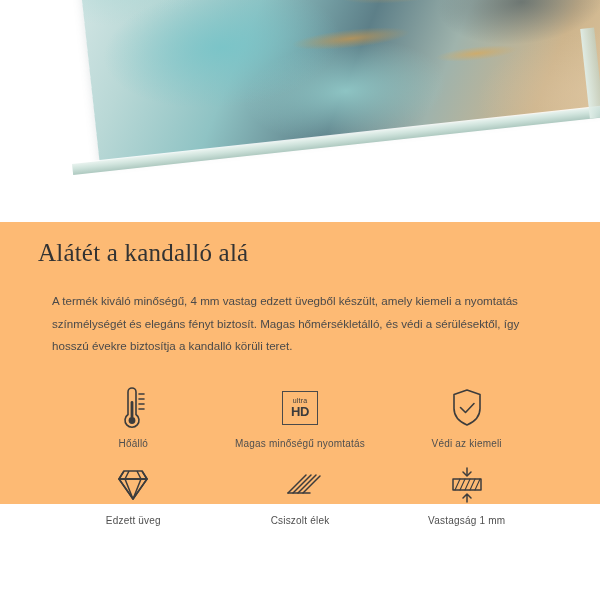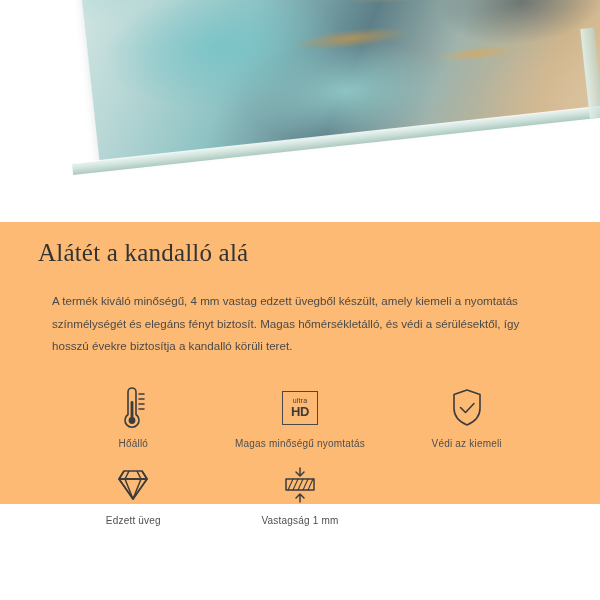--- a/index.html
+++ b/index.html
@@ -253,20 +253,32 @@
             <path d="M8 14h28L22 34 8 14z"></path>
             <path d="M13 6h18l5 8H8l5-8z"></path>
             <path d="M13 6l-5 8 14 20 14-20-5-8"></path>
             <path d="M18 6l-4 8 8 20 8-20-4-8"></path>
             <path d="M8 14h28"></path>
           </svg>
         </span>
         <span class="cap">Edzett üveg</span>
       </div>
 
+      <div class="feature">
+        <span class="ico">
+          <svg width="44" height="40" viewBox="0 0 44 40" fill="none" stroke="#3c3c3c" stroke-width="1.5" stroke-linecap="round">
+            <path d="M10 28L28 10"></path>
+            <path d="M15 28L33 10"></path>
+            <path d="M20 28L38 10"></path>
+            <path d="M25 28L42 11"></path>
+            <path d="M10 28h22"></path>
+          </svg>
+        </span>
+        <span class="cap">Csiszolt élek</span>
+      </div>
 
       <div class="feature">
         <span class="ico">
           <svg width="44" height="42" viewBox="0 0 44 42" fill="none" stroke="#3c3c3c" stroke-width="1.5" stroke-linecap="round" stroke-linejoin="round">
             <path d="M22 4v7"></path>
             <path d="M18 8l4 4 4-4"></path>
             <path d="M22 38v-7"></path>
             <path d="M18 34l4-4 4 4"></path>
             <rect x="8" y="15" width="28" height="11"></rect>
             <path d="M10 26l5-11M15 26l5-11M20 26l5-11M25 26l5-11M30 26l5-11" stroke-width="1.1"></path>

